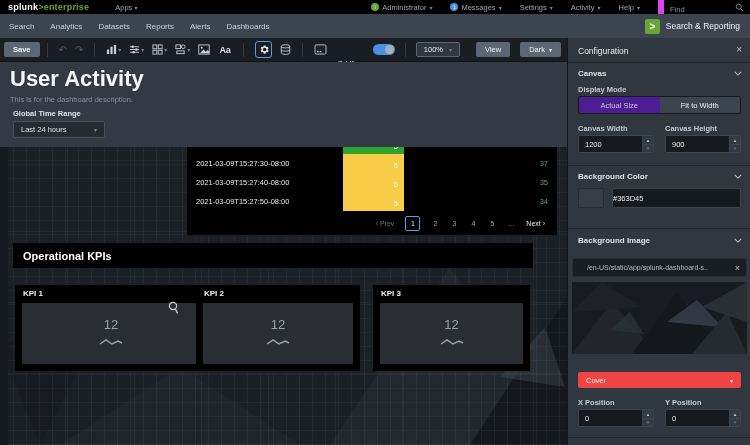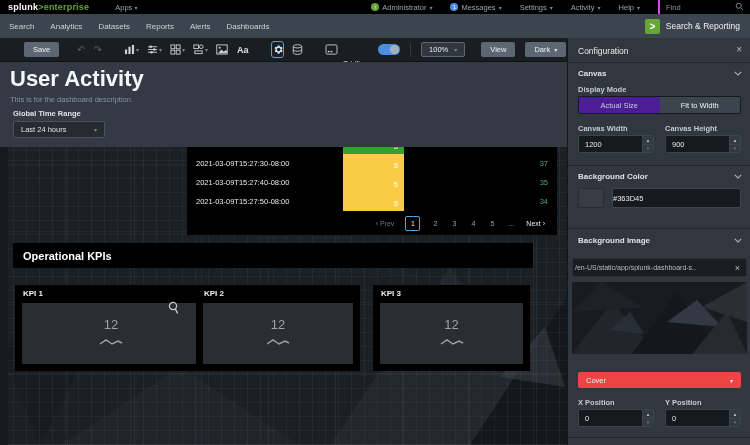--- a/index.html
+++ b/index.html
@@ -15,40 +15,40 @@
   .logo { margin-left:8px; font-size:9px; font-weight:bold; color:#fff; letter-spacing:.2px; }
   .logo .sub { color:#65A637; }
   .menu-item { color:#9AA2AB; margin-left:26px; cursor:default; white-space:nowrap; }
   .appbar-right { margin-left:auto; display:flex; align-items:center; height:100%; }
   .appbar-right .menu-item { margin-left:0; margin-right:18px; display:flex; align-items:center; gap:3px; }
   .dot { width:8px; height:8px; border-radius:50%; display:inline-flex; align-items:center;
     justify-content:center; font-size:5.5px; color:#fff; }
   .dot.green { background:#65A637; }
   .dot.blue  { background:#4A90E2; }
   .caret { font-size:6px; color:#7C858E; }
-  .findbox { border-left:2px solid #d946ef; height:100%; width:92px; display:flex; align-items:center;
+  .findbox { border-left:6px solid #d946ef; height:100%; width:92px; display:flex; align-items:flex-end;
     padding:0 6px; gap:4px; }
   .findbox input { flex:1; background:transparent; border:none; outline:none; color:#B5BCC4;
     font-size:7.5px; width:60px; font-family:inherit; }
   .findbox input::placeholder { color:#8A929A; }
   
   .navbar { position:absolute; left:0; top:14px; width:750px; height:24px; background:#3C444D;
     display:flex; align-items:center; font-size:8px; }
   .nav-item { color:#CBD2D8; margin-left:16px; white-space:nowrap; }
   .nav-item:first-child { margin-left:9px; }
   .nav-right { margin-left:auto; margin-right:10px; display:flex; align-items:center; gap:6px; }
   .applogo { width:15px; height:15px; background:#65A637; border-radius:2px; color:#fff;
     font-weight:bold; font-size:10px; display:flex; align-items:center; justify-content:center; }
   .appname { color:#F0F2F4; font-size:8.5px; }
   
   .toolbar { position:absolute; left:0; top:38px; width:567px; height:24px; background:#1A1D21;
     display:flex; align-items:center; border-bottom:1px solid #101215; }
   .btn { background:#5C6773; color:#F0F2F4; border:none; border-radius:2px; font-size:7.5px;
     height:15px; padding:0 9px; font-family:inherit; display:inline-flex; align-items:center; gap:4px; }
-  .save { margin-left:24px; }
+  .save { margin-left:4px;font-weight:bold; }
   .tsep { width:1px; height:14px; background:#333A42; margin:0 7px; }
   .hicon { color:#565E66; font-size:10px; margin:0 4px; }
   .ticon { display:inline-flex; align-items:center; margin:0 4px; gap:1px; }
   .ticon svg { display:block; }
   .aa { color:#DDE2E8; font-size:9px; font-weight:bold; margin:0 5px; }
   .gearbox { width:17px; height:17px; border:1px solid #4FA1E8; border-radius:3px;
     display:inline-flex; align-items:center; justify-content:center; margin:0 4px; }
   .toolbar-right { margin-left:auto; display:flex; align-items:center; margin-right:6px; }
   .gridlabel { color:#E8EAEC; font-size:7.5px; margin-right:6px;margin-top:28px; }
   .toggle { width:22px; height:11px; border-radius:6px; background:#4A90E2; position:relative; }
@@ -84,21 +84,21 @@
   .stepper .up { color:#C3CBD1; } .stepper .dn { color:#6B7480; border-top:1px solid #3C444D; }
   .swatch { position:absolute; left:10px; top:150px; width:26px; height:20px; border-radius:2px;
     border:1px solid #262C32; }
   .hexwrap { position:absolute; left:44px; top:150px; width:129px; height:20px; background:#16191D;
     border:1px solid #3C444D; border-radius:2px; display:flex; align-items:center; }
   .hexwrap input { background:transparent; border:none; outline:none; color:#E8EAEC; font-size:7.5px;
     width:110px; font-family:inherit; }
   .pathwrap { position:absolute; left:4px; top:220px; width:175px; height:19px; background:#1A1E23;
     border:1px solid #2A3036; border-radius:2px; display:flex; align-items:center; }
   .pathwrap input { flex:1; background:transparent; border:none; outline:none; color:#B5BCC4;
-    font-size:7px; padding-left:2px; width:130px; font-family:inherit; }
+    font-size:7px; padding-left:14px; width:130px; font-family:inherit; }
   .pathwrap .clear { color:#B5BCC4; font-size:9px; padding:0 6px; }
   .preview { position:absolute; left:4px; top:244px; width:175px; height:72px; background:#181C21;
     overflow:hidden; }
   .coverdd { position:absolute; left:10px; top:334px; width:163px; height:16px; background:#ef4444;
     border-radius:2px; color:#F0F2F4; display:flex; align-items:center; padding:0 8px; font-size:7.5px; }
   .coverdd .caret { margin-left:auto; color:#E8EAEC; }
   
   .title-area { position:absolute; left:0; top:62px; width:567px; height:85px; background:#343A43; }
   .dash-title { position:absolute; left:10px; top:4px; font-size:22px; font-weight:bold; color:#F5F7FA; }
   .dash-desc { position:absolute; left:10px; top:33px; font-size:7.5px; color:#8A929A; }

